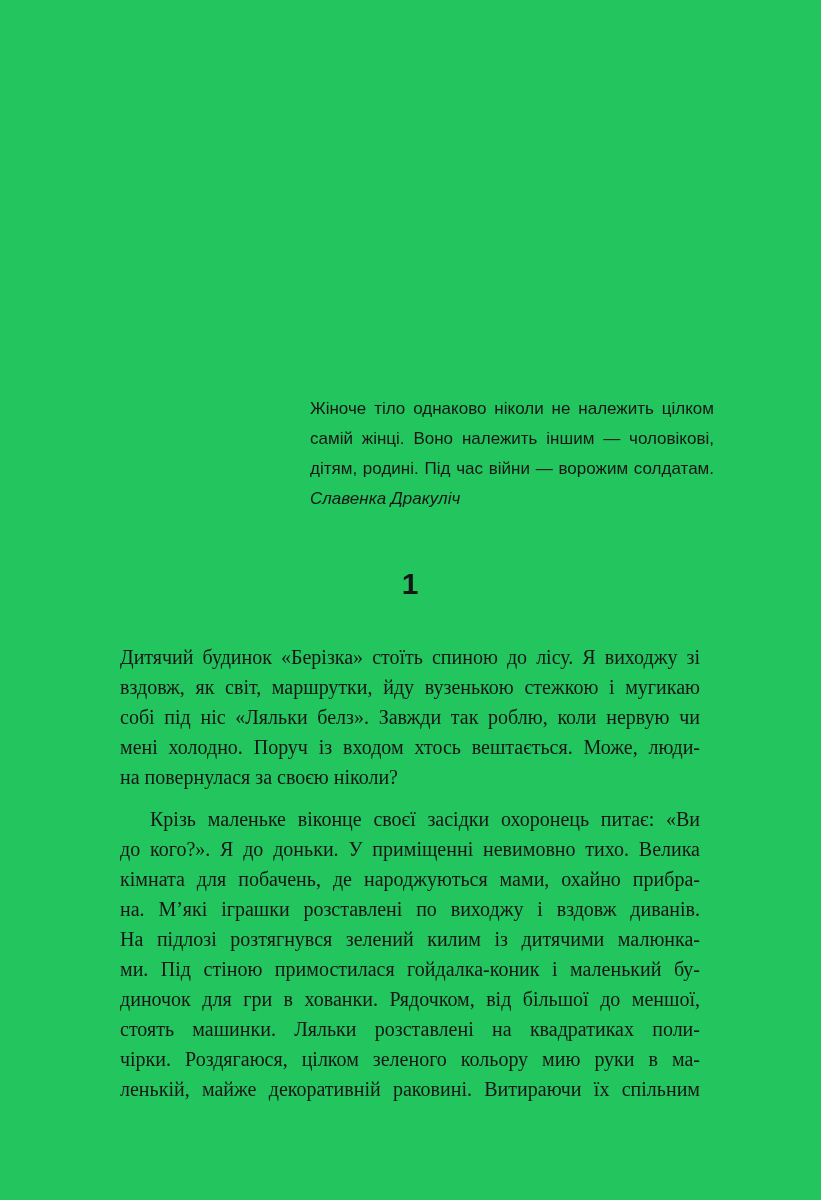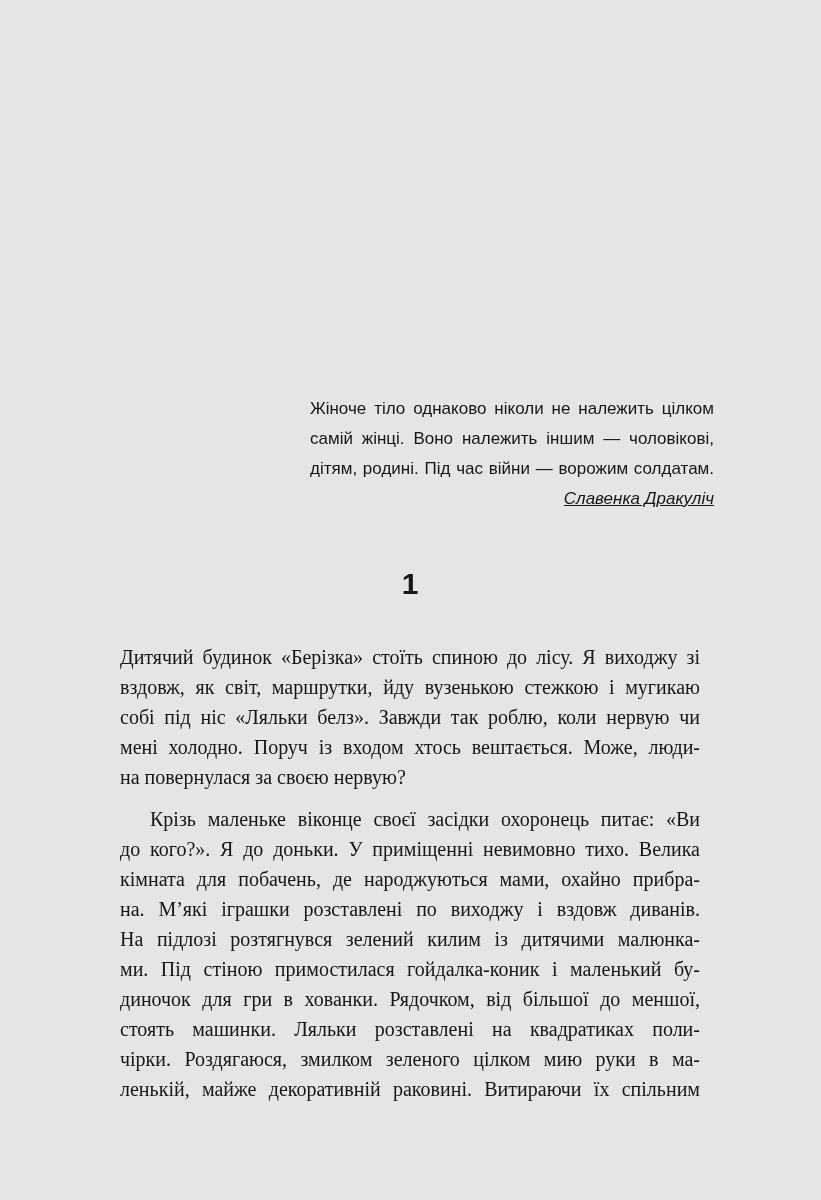--- a/index.html
+++ b/index.html
@@ -4,44 +4,42 @@
 <style>
   html, body {
     margin: 0;
     padding: 0;
     background: #ffffff;
   }
   .page {
     position: relative;
     width: 821px;
     height: 1200px;
-    background: #e5e5e5;
+    background: #22c55e;
     color: #161616;
     overflow: hidden;
   }
   
   .epigraph {
     position: absolute;
     left: 310px;
     top: 394px;
     width: 404px;
     font-family: "Liberation Sans", "DejaVu Sans", sans-serif;
     font-size: 17px;
     line-height: 30px;
   }
   .epigraph .line {
     text-align: justify;
     text-align-last: justify;
   }
   .epigraph .attribution {
-    text-align: right;
     font-style: italic;
     line-height: 30px;
     margin-top: 0px;
-    text-decoration: underline;
   }
   
   .chapter-number {
     position: absolute;
     left: 108px;
     top: 562px;
     width: 604px;
     text-align: center;
     font-family: "Liberation Sans", "DejaVu Sans", sans-serif;
     font-size: 30px;
@@ -89,29 +87,29 @@
   </div>
 
   <div class="chapter-number">1</div>
 
   <div class="body-text">
       <div class="paragraph">
         <div class="line">Дитячий будинок «Берізка» стоїть спиною до лісу. Я виходжу зі</div>
         <div class="line">вздовж, як світ, маршрутки, йду вузенькою стежкою і мугикаю</div>
         <div class="line">собі під ніс «Ляльки белз». Завжди так роблю, коли нервую чи</div>
         <div class="line">мені холодно. Поруч із входом хтось вештається. Може, люди-</div>
-        <div class="line rag">на повернулася за своєю нервую?</div>
+        <div class="line rag">на повернулася за своєю ніколи?</div>
       </div>
       <div class="paragraph">
         <div class="line indent">Крізь маленьке віконце своєї засідки охоронець питає: «Ви</div>
         <div class="line">до кого?». Я до доньки. У приміщенні невимовно тихо. Велика</div>
         <div class="line">кімната для побачень, де народжуються мами, охайно прибра-</div>
         <div class="line">на. М’які іграшки розставлені по виходжу і вздовж диванів.</div>
         <div class="line">На підлозі розтягнувся зелений килим із дитячими малюнка-</div>
         <div class="line">ми. Під стіною примостилася гойдалка-коник і маленький бу-</div>
         <div class="line">диночок для гри в хованки. Рядочком, від більшої до меншої,</div>
         <div class="line">стоять машинки. Ляльки розставлені на квадратиках поли-</div>
-        <div class="line">чірки. Роздягаюся, змилком зеленого цілком мию руки в ма-</div>
+        <div class="line">чірки. Роздягаюся, цілком зеленого кольору мию руки в ма-</div>
         <div class="line">ленькій, майже декоративній раковині. Витираючи їх спільним</div>
       </div>
     </div>
 
 </div>
 
 </body></html>

